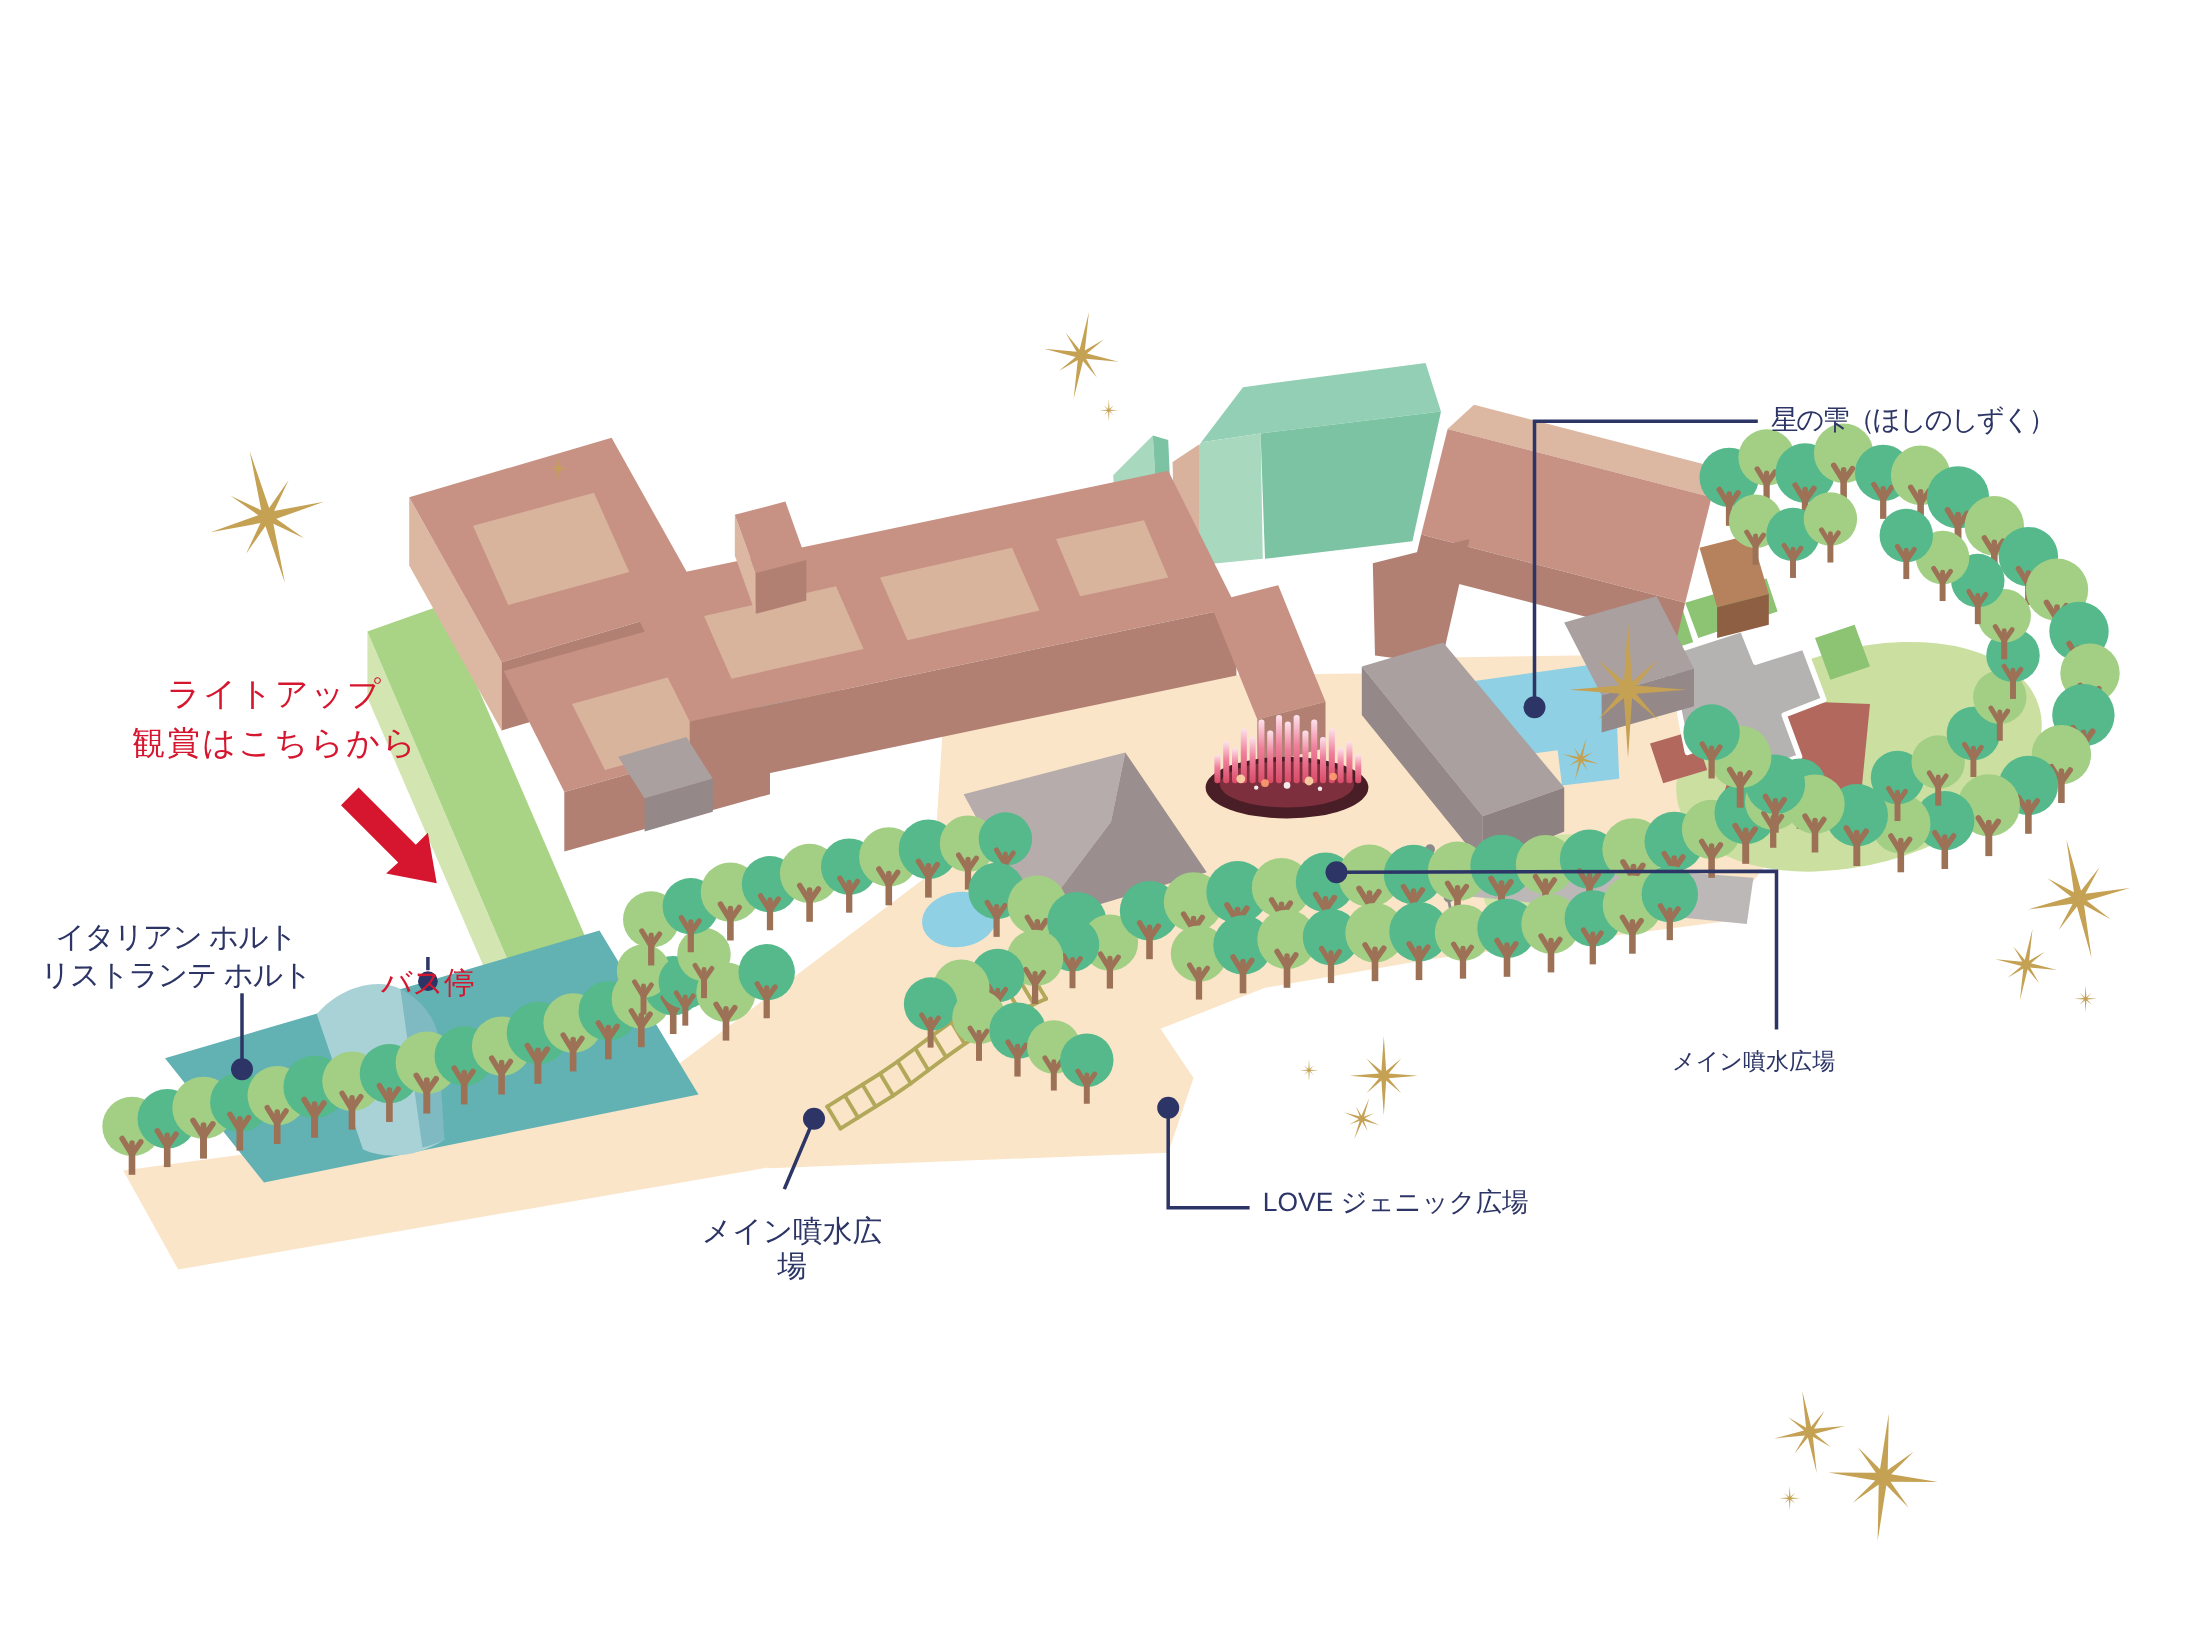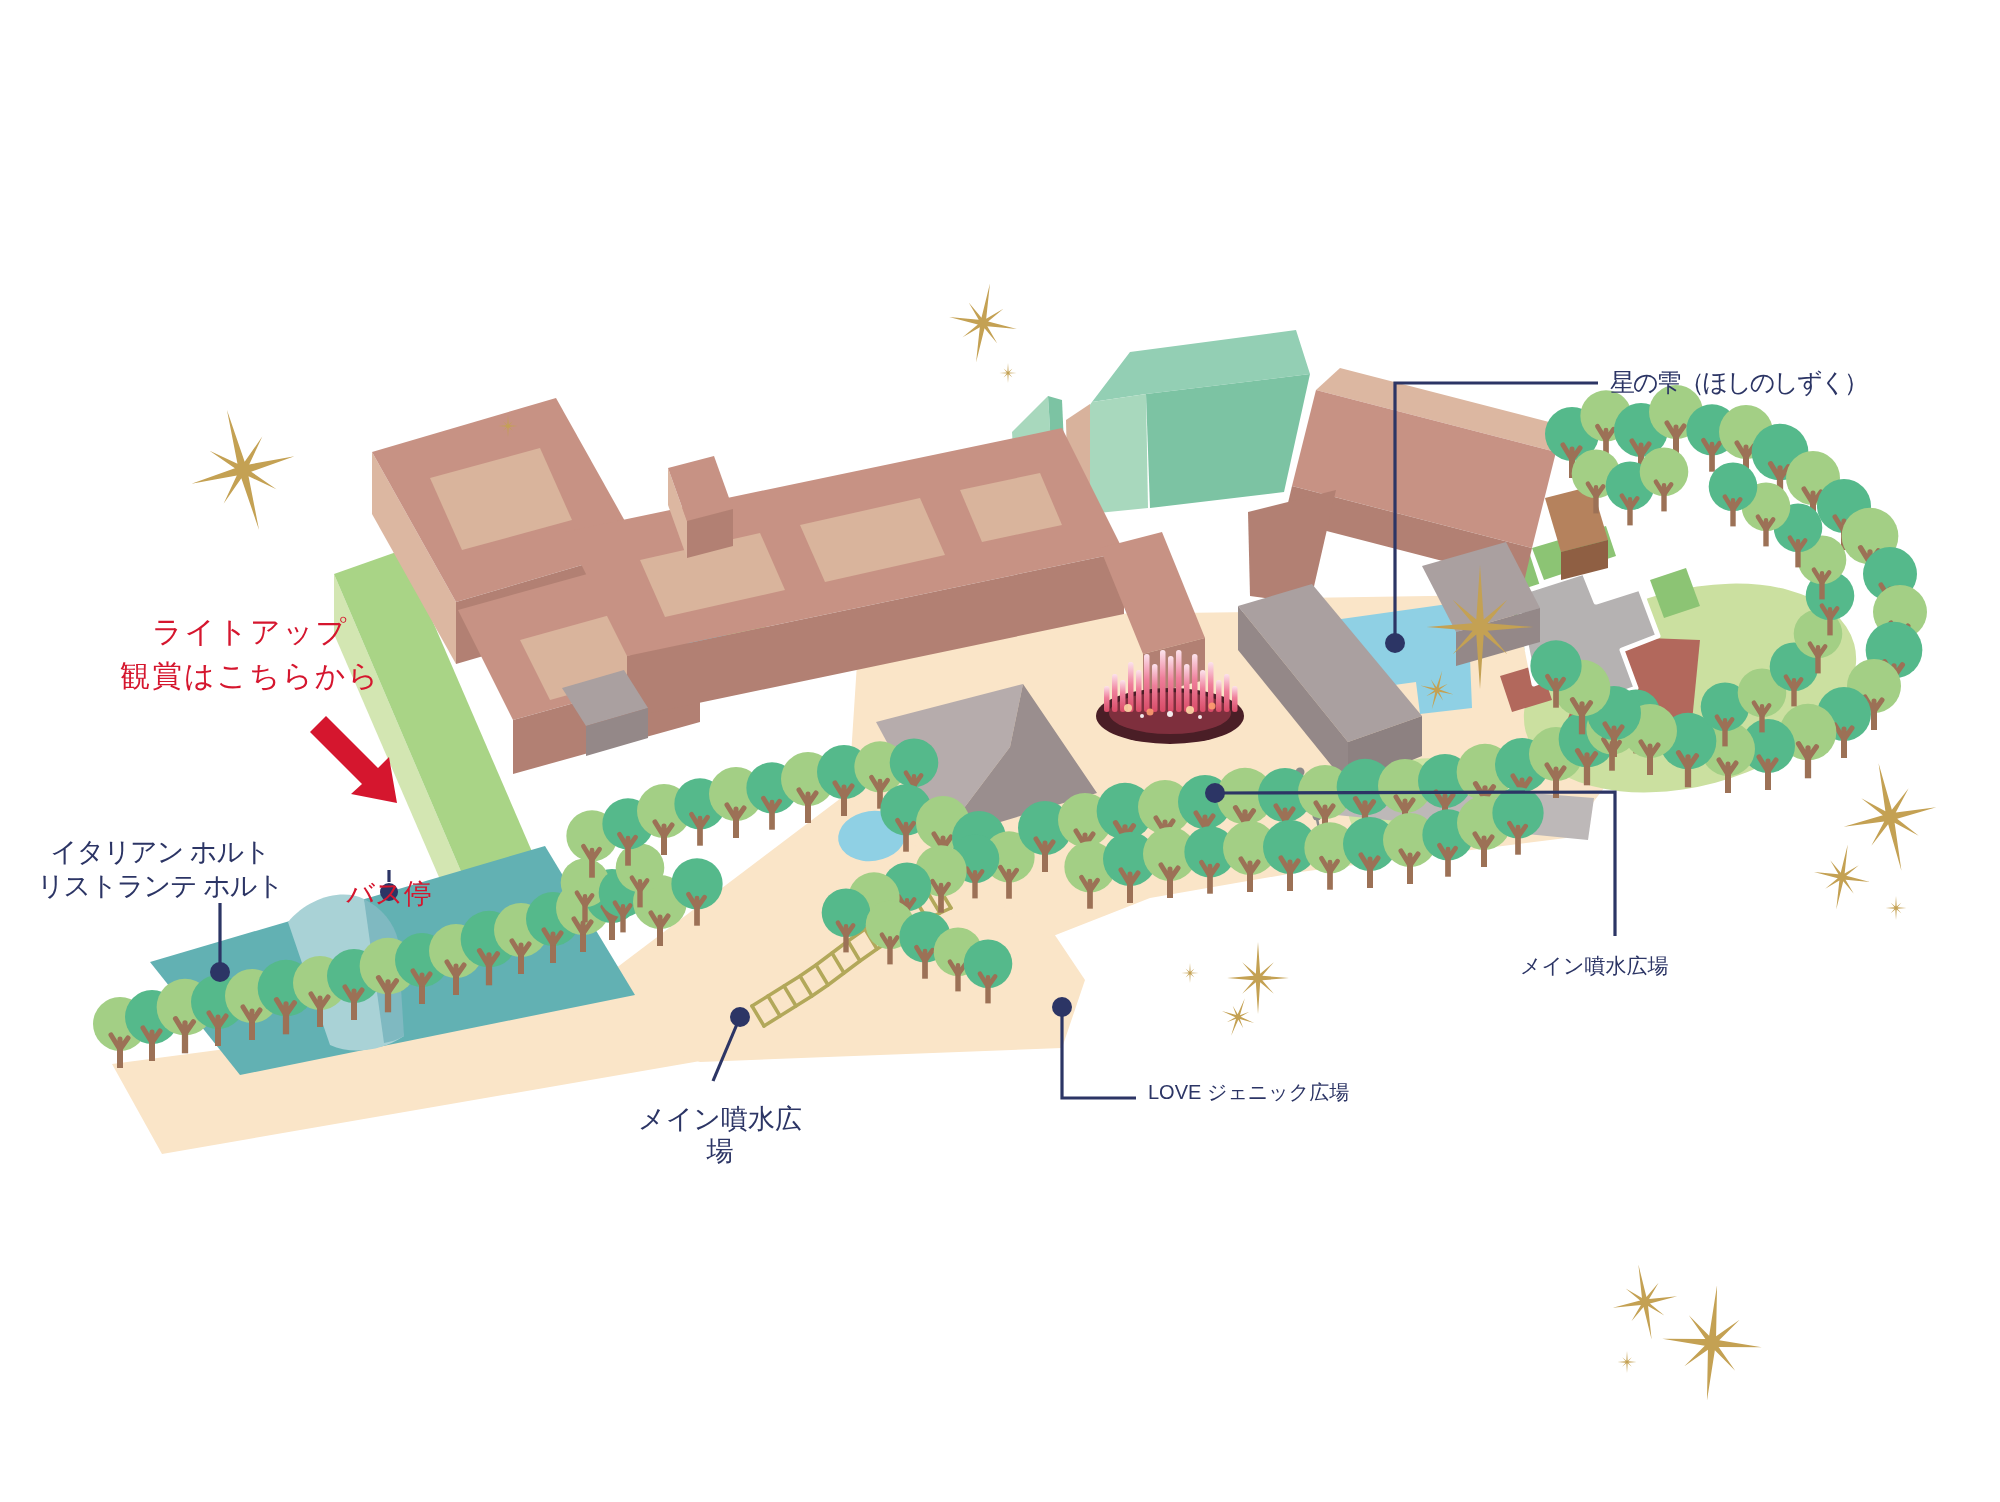--- a/index.html
+++ b/index.html
@@ -12,21 +12,21 @@
     position:absolute;font-weight:normal;color:#2c3565;font-size:27px;
     white-space:nowrap;line-height:1.2;
   }
   .lbl.red{color:#d5162e;}
   .lbl.center{text-align:center;white-space:normal;}
   .lightup{font-size:30px;letter-spacing:2px;line-height:1.45;}
   .hoshi{font-size:25px;letter-spacing:-2px;}
   .italian{font-size:27px;letter-spacing:-1px;line-height:1.25;}
   .bus{font-size:28px;}
   .bamboo{font-size:27px;}
-  .love{font-size:20px;}
+  .love{font-size:24px;}
   .mainf{font-size:21px;}
 </style>
 </head>
 <body>
 
 <div class="stage">
 
 <svg width="2000" height="1502" viewBox="0 0 2000 1502">
   <defs>
     <linearGradient id="fgrad" x1="0" y1="0" x2="0" y2="1">

